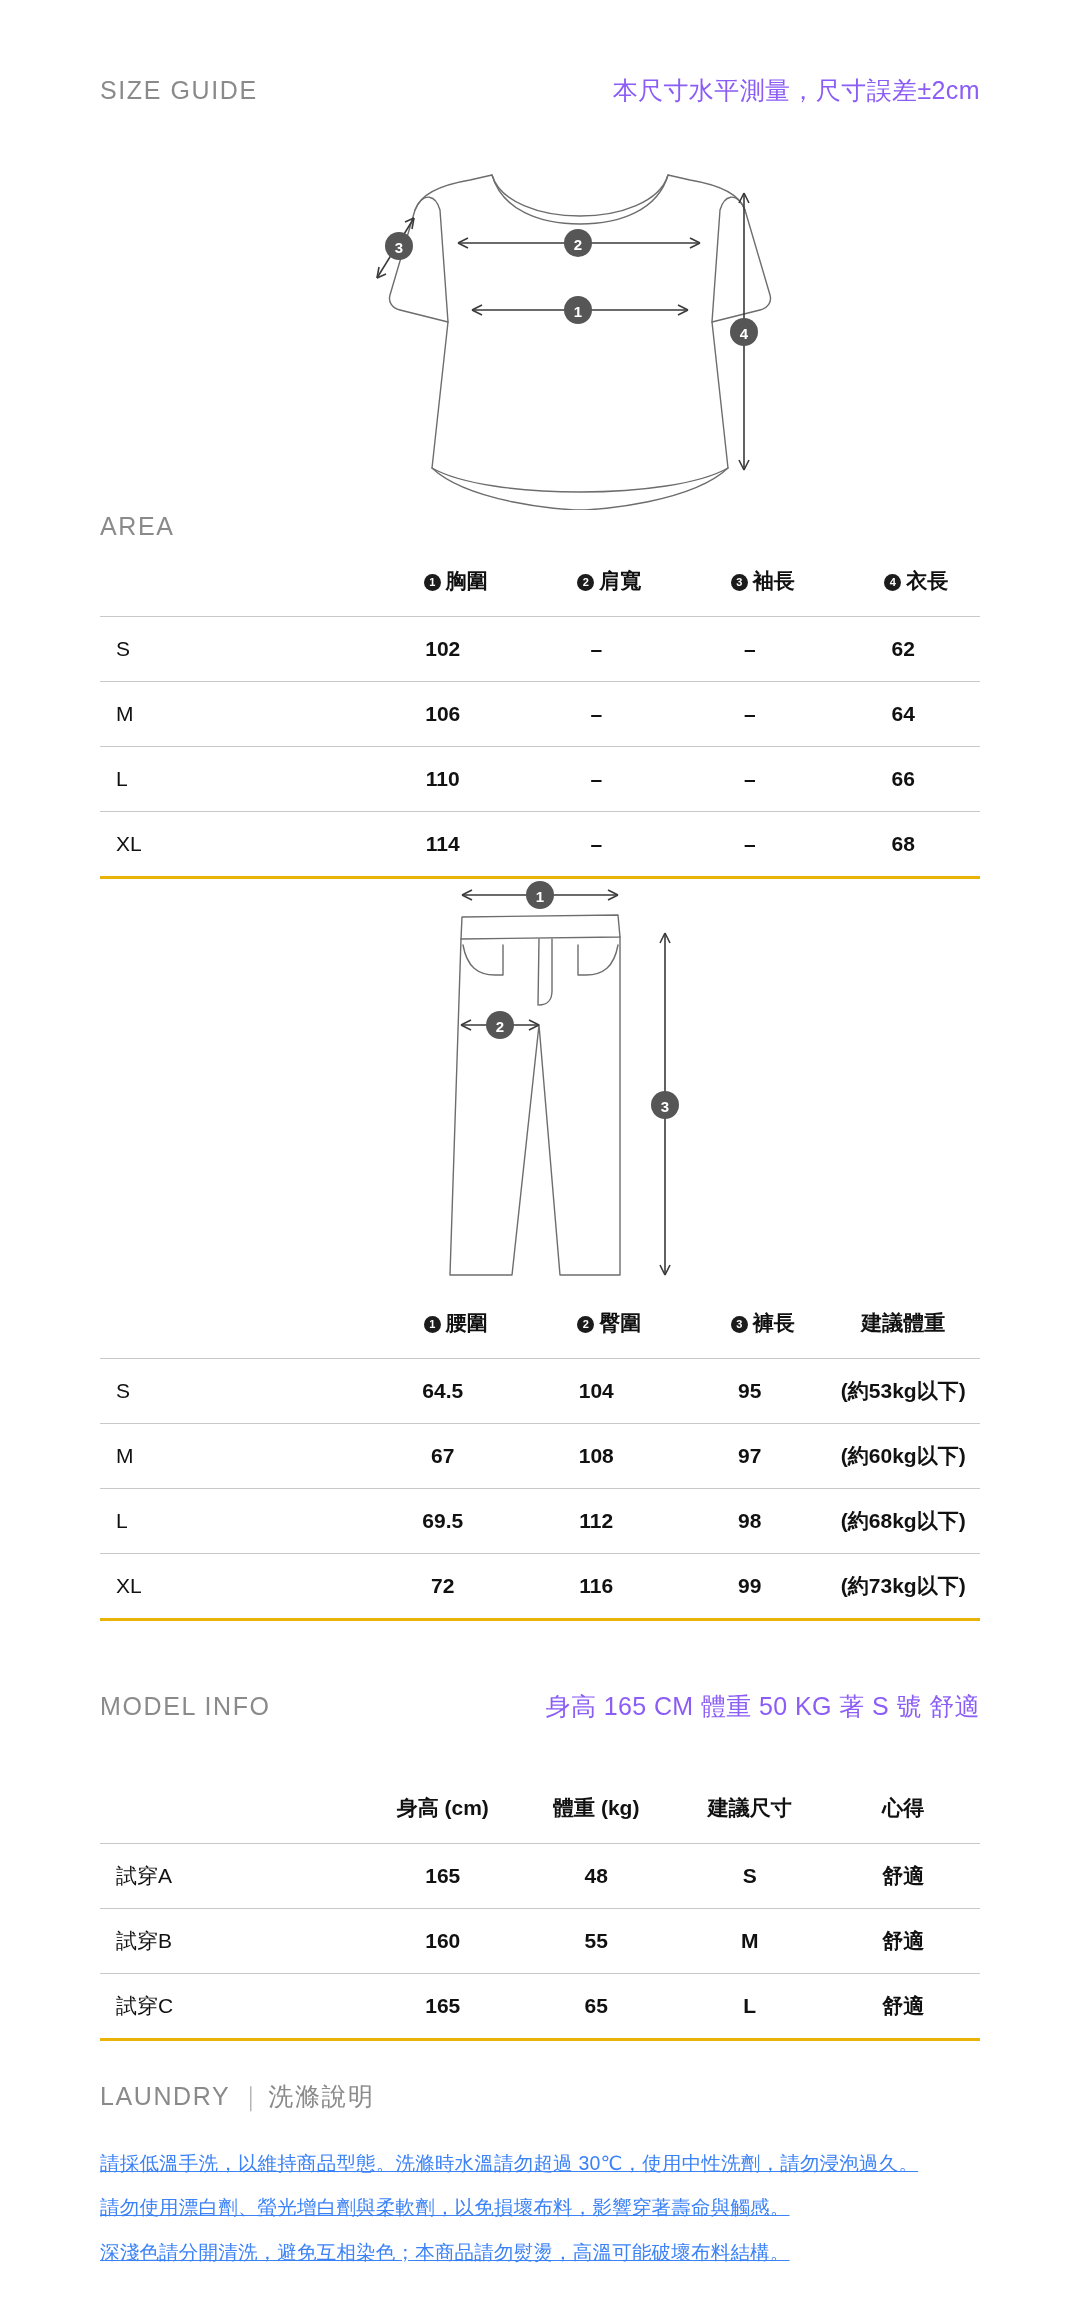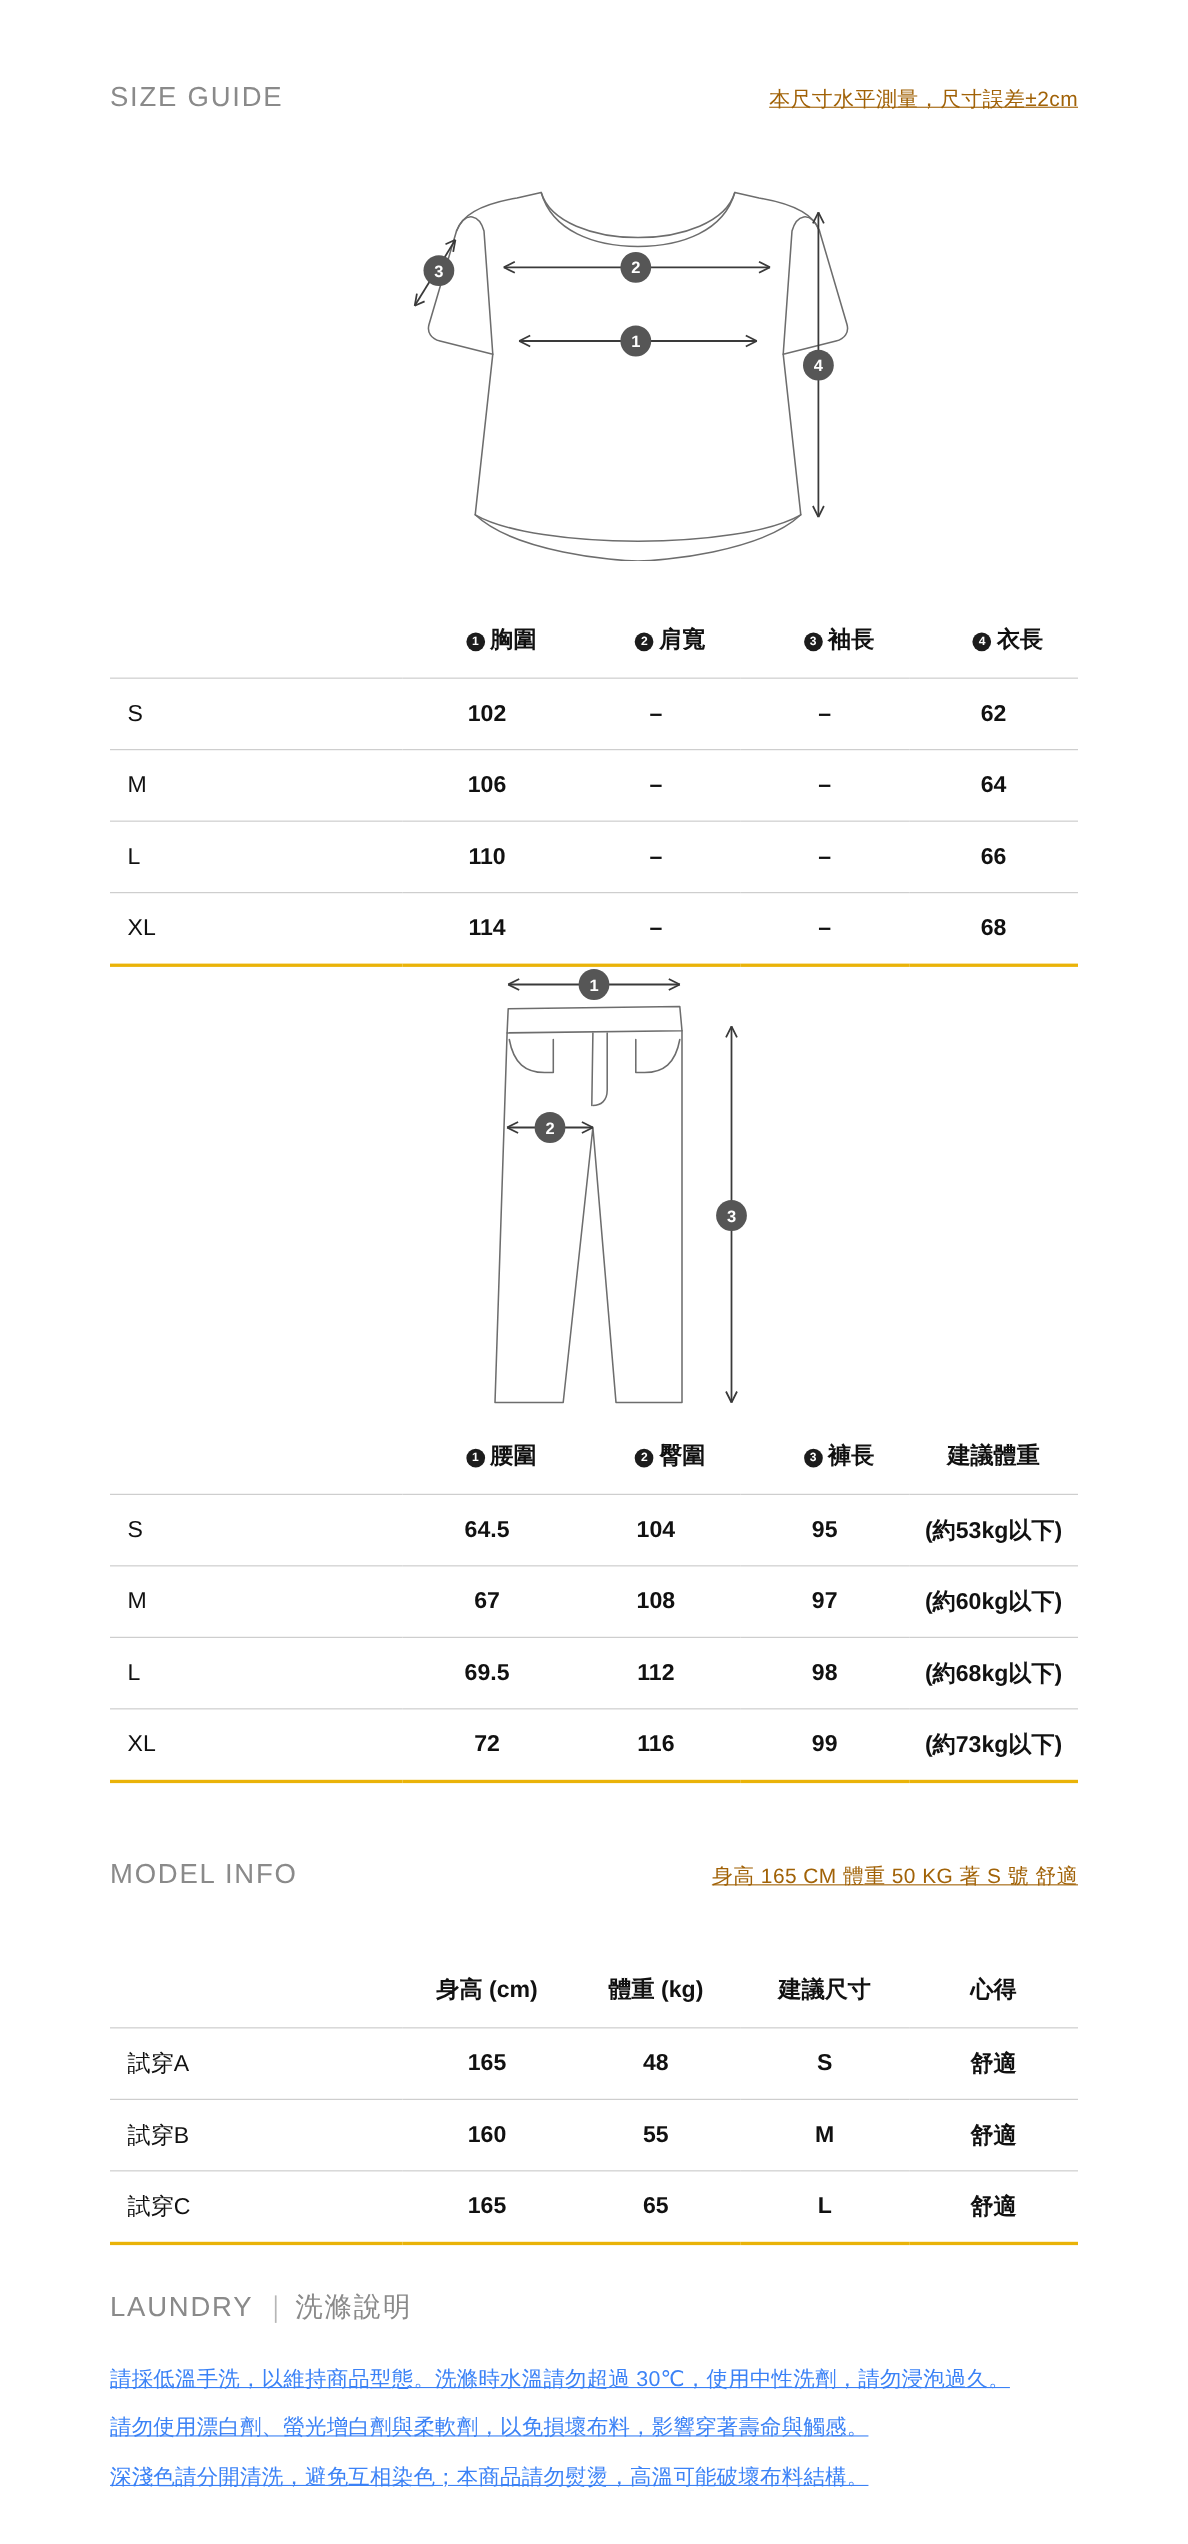--- a/index.html
+++ b/index.html
@@ -32,25 +32,24 @@
     justify-content: space-between;
   }
   .sec-title {
     font-size: 25px;
     letter-spacing: 1.6px;
     color: #8a8a8a;
     font-weight: 400;
     white-space: nowrap;
   }
   .sec-note {
-    font-size: 19px;
-    color: #a16207;
+    font-size: 25px;
+    color: #8b5cf6;
     letter-spacing: .4px;
     white-space: nowrap;
-    text-decoration: underline;
   }
   .sec-title .bar {
     color: #b6b6b6;
     padding: 0 4px 0 8px;
     font-weight: 300;
   }
 
   
   .tbl {
     position: absolute;
@@ -209,20 +208,23 @@
         <path d="M744,43 l -5,10 M744,43 l 5,10"></path>
         <path d="M744,320 l -5,-10 M744,320 l 5,-10"></path>
       </g>
       <g class="marker">
         <circle cx="744" cy="182" r="14"></circle>
         <text x="744" y="183">4</text>
       </g>
     </svg>
   </div>
 
+  <div class="sec-head" style="top:512px;">
+    <div class="sec-title">AREA</div>
+  </div>
 
   <table class="tbl" style="top:558px;">
     <thead>
       <tr>
         <th class="sz"></th>
         <th><span class="hcell"><span class="num-badge">1</span><span>胸圍</span></span></th>
         <th><span class="hcell"><span class="num-badge">2</span><span>肩寬</span></span></th>
         <th><span class="hcell"><span class="num-badge">3</span><span>袖長</span></span></th>
         <th><span class="hcell"><span class="num-badge">4</span><span>衣長</span></span></th>
       </tr>

